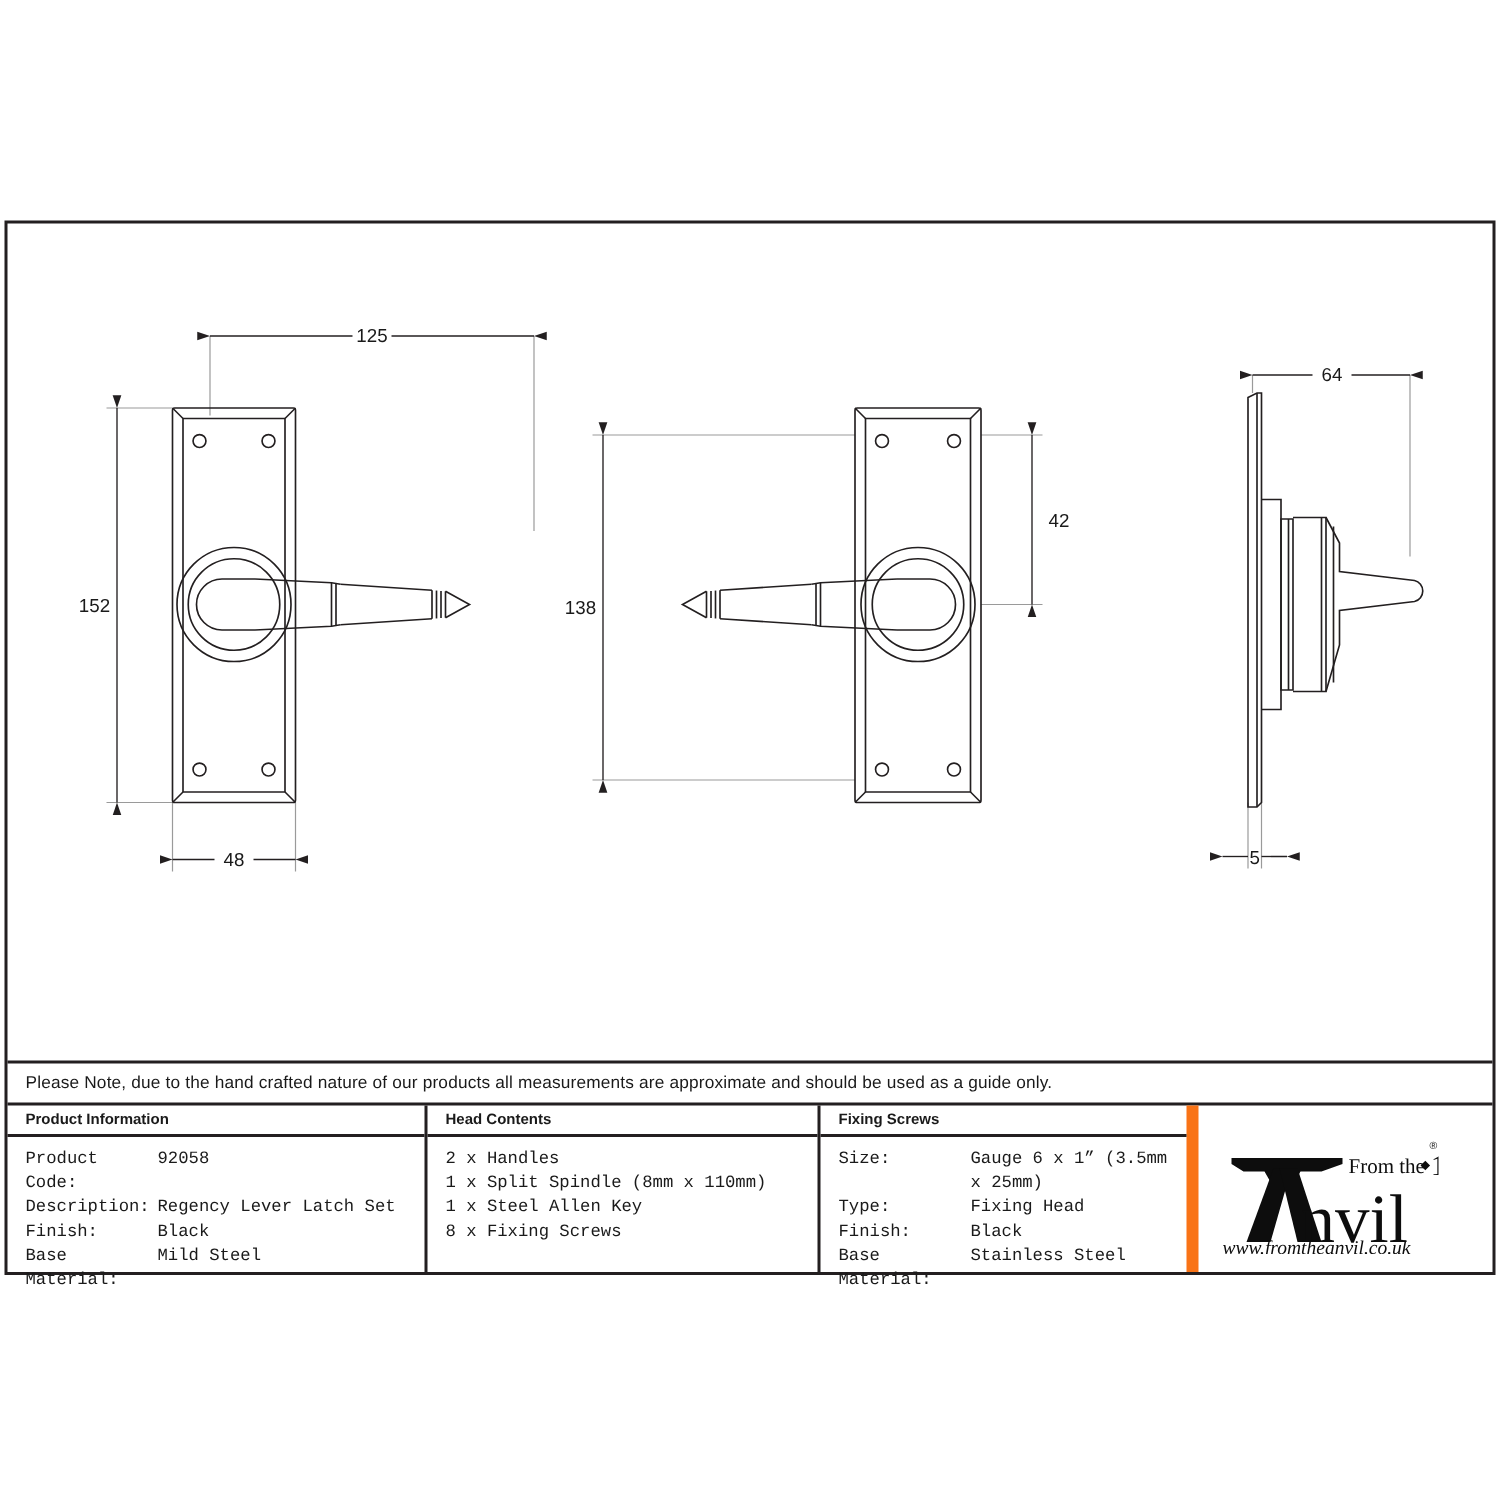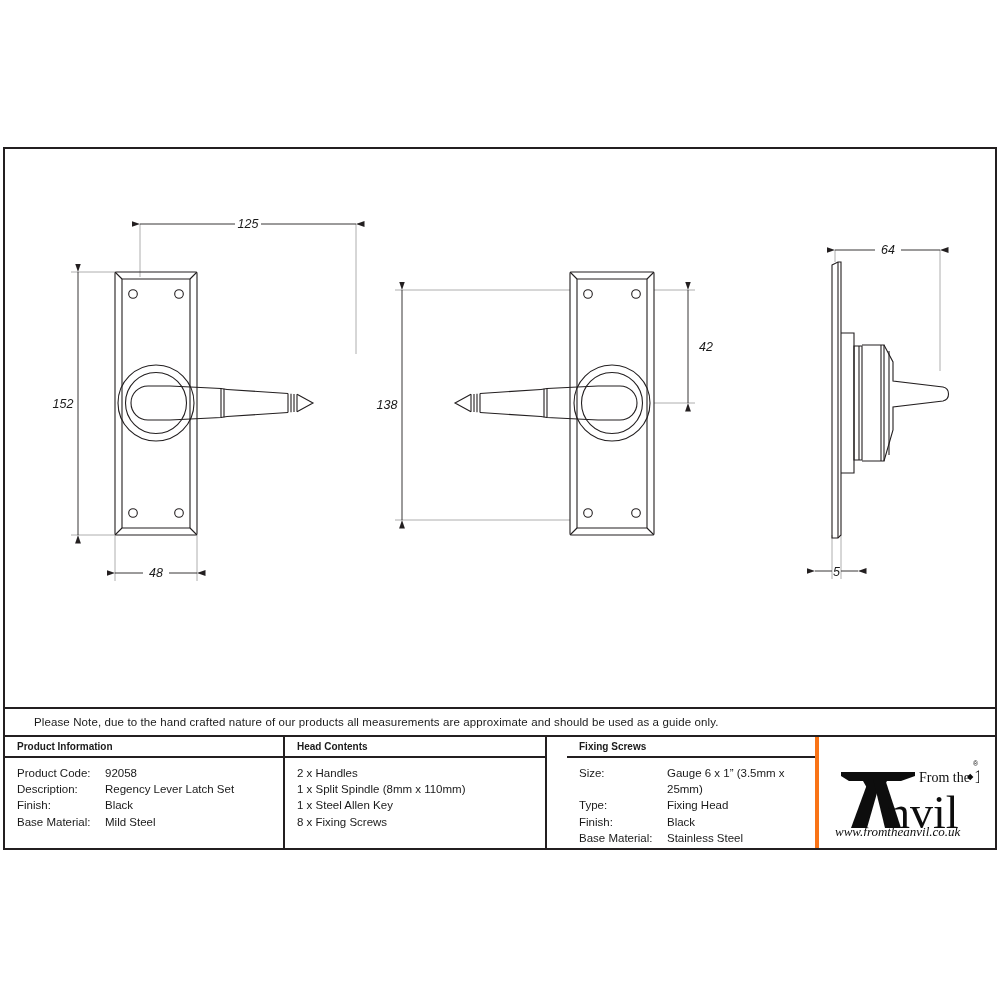--- a/index.html
+++ b/index.html
@@ -27,38 +27,37 @@
     background: #ffffff;
   }
 
   
   #drawing-area {
     position: absolute;
     left: 0;
     top: 0;
     width: 990px;
     height: 628px;
-    font-style: italic;
   }
   #drawing-area svg { display: block; }
 
   
   #note-row {
     position: absolute;
     left: 0;
     top: 558px;
     width: 990px;
     height: 28px;
     border-top: 2px solid #231f20;
     box-sizing: border-box;
     display: flex;
     align-items: center;
   }
   #note-row .note-text {
-    padding-left: 29px;
+    padding-left: 12px;
     font-size: 11.5px;
     letter-spacing: 0.01em;
     color: #1a1a1a;
   }
 
   
   #info-table {
     position: absolute;
     left: 0;
     top: 586px;
@@ -68,37 +67,38 @@
     box-sizing: border-box;
     display: flex;
   }
   .tcol {
     position: relative;
     box-sizing: border-box;
     height: 100%;
   }
   .tcol.c1 { width: 280px; border-right: 2px solid #231f20; }
   .tcol.c2 { width: 262px; border-right: 2px solid #231f20; }
-  .tcol.c3 { width: 252px; border-right: 4px solid #f97316; margin-left: 20px; }
+  .tcol.c3 { width: 252px; border-right: 8px solid #f97316; }
   .tcol.c4 { width: 168px; }
 
   .col-head {
     height: 21px;
     border-bottom: 2px solid #231f20;
     box-sizing: border-box;
     display: flex;
     align-items: center;
     padding-left: 12px;
     font-size: 10px;
     font-weight: bold;
   }
   .col-body {
     padding: 7px 0 0 12px;
     font-size: 11.5px;
     line-height: 16.2px;
+    font-family: Liberation Mono, monospace;
   }
   .kv {
     display: flex;
   }
   .kv .k { width: 88px; flex: 0 0 88px; }
   .kv .v { flex: 1 1 auto; }
   .plain { display: block; }
 
   
   #logo-cell {

